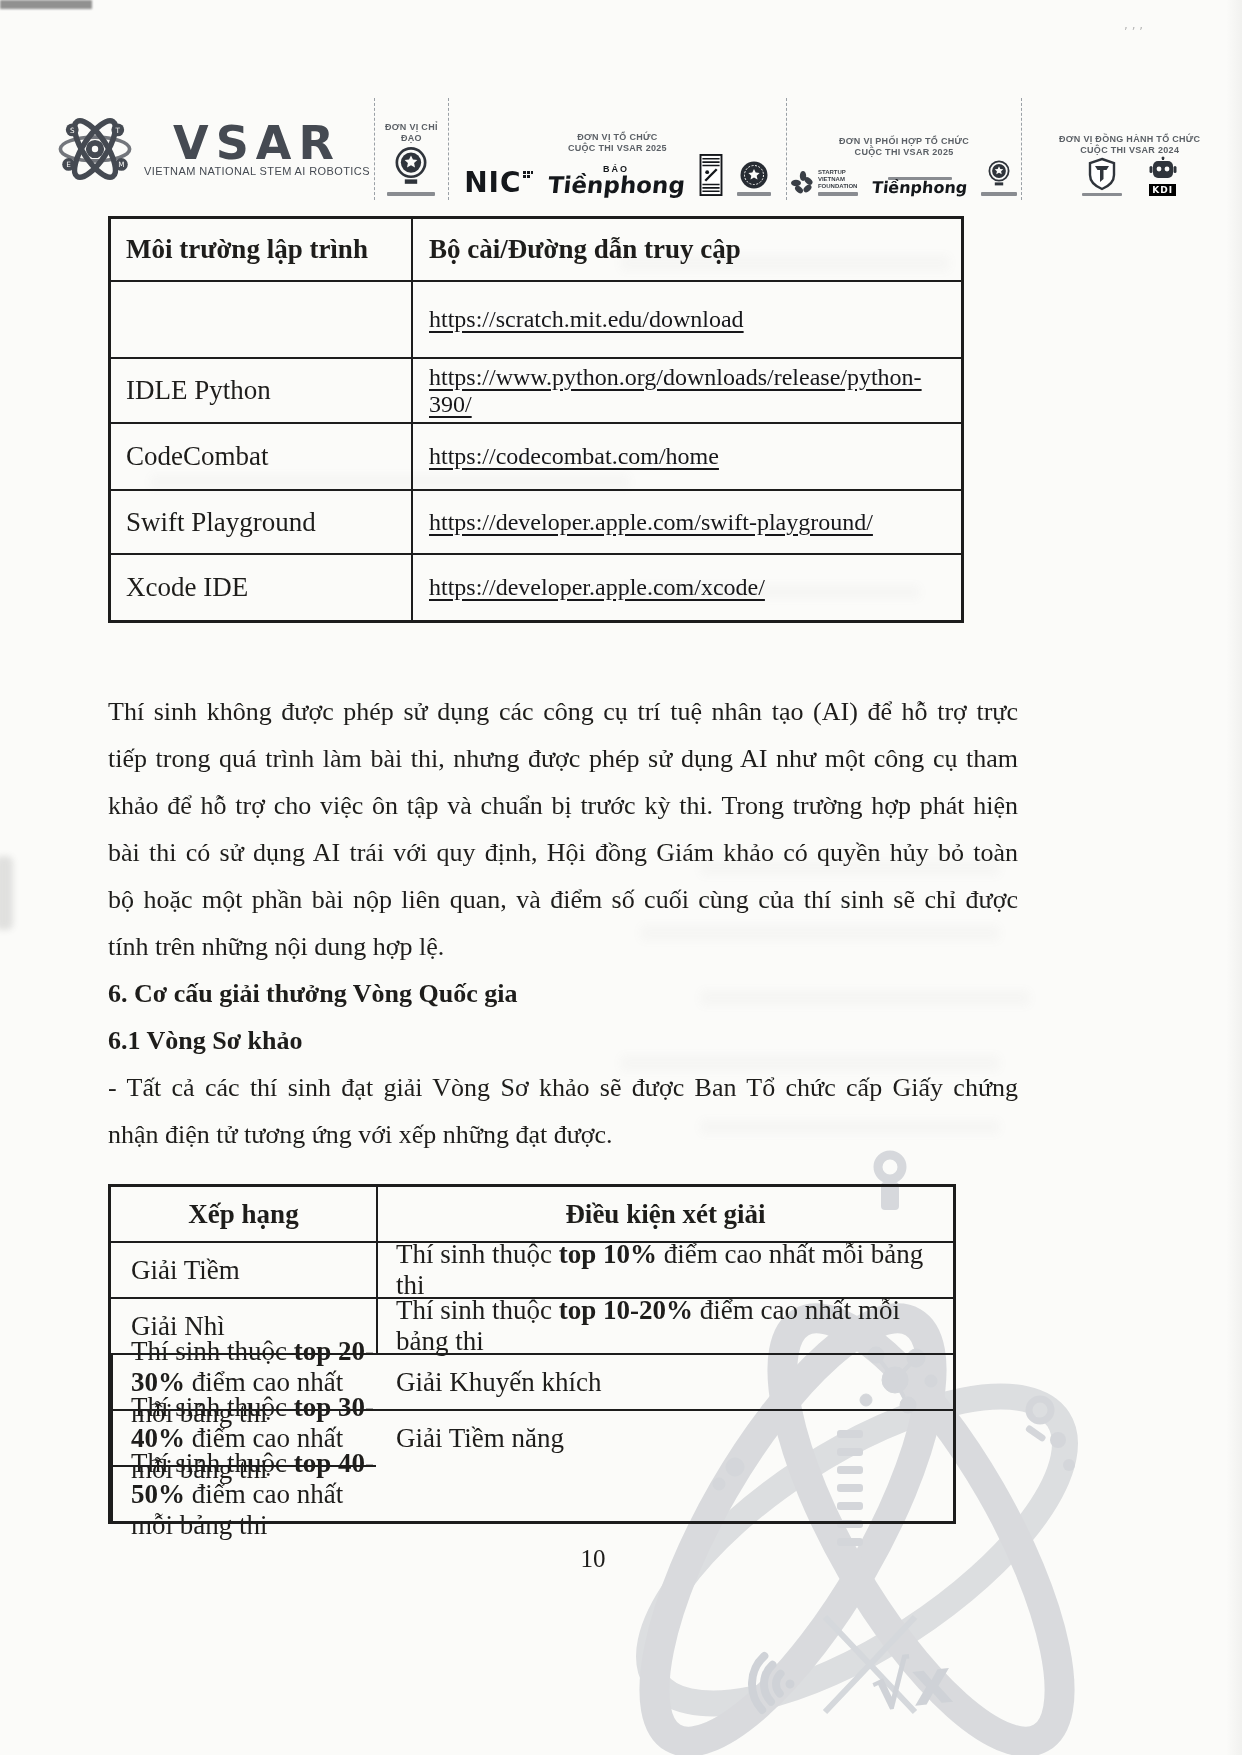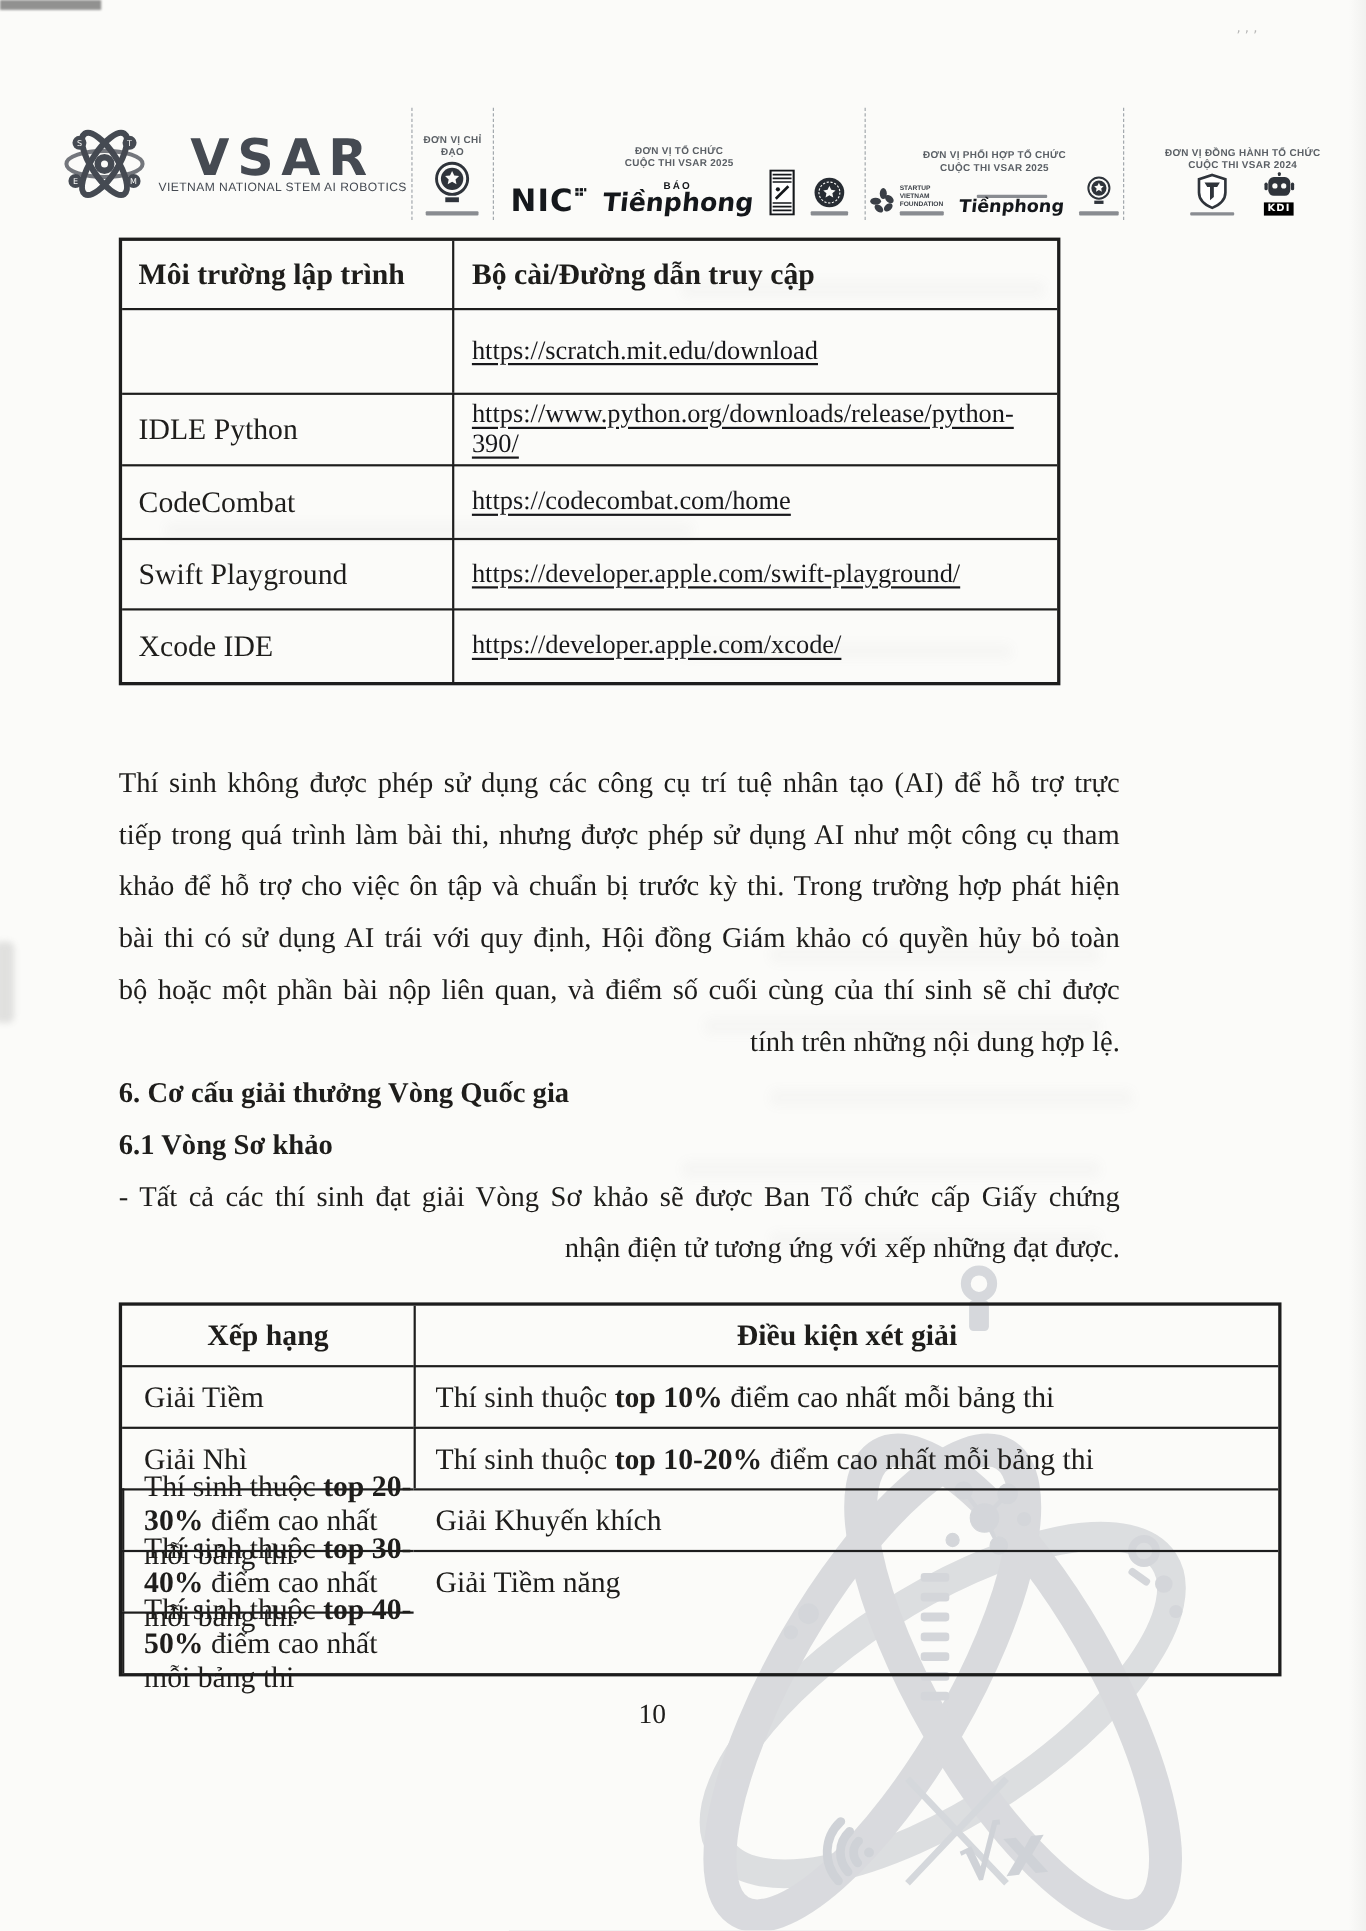--- a/index.html
+++ b/index.html
@@ -47,33 +47,33 @@
   .cell { display:flex; align-items:center; border-color:#1d1d1d; }
   .t1 { left:108px; top:216px; width:856px; grid-template-columns:300px 1fr;
         grid-template-rows:61px 77px 65px 67px 64px 67px; }
   .t1 .cell { padding-left:15px; }
   .t1 .c2 { border-left:2px solid #1d1d1d; padding-left:16px; }
   .t1 .rb { border-top:2px solid #1d1d1d; }
   .t1-head { font-size:27px; font-weight:bold; }
   .env-name { font-size:27px; }
   .link { font-size:24px; color:#17171a; text-decoration:underline; text-underline-offset:4px; text-decoration-thickness:1.5px; }
 
-  .t2 { left:108px; top:1184px; width:1057px; grid-template-columns:265px 1fr;
+  .t2 { left:108px; top:1184px; width:848px; grid-template-columns:265px 1fr;
         grid-template-rows:54px 56px 56px 56px 56px 56px; }
   .t2 .c2 { border-left:2px solid #1d1d1d; }
   .t2 .rb { border-top:2px solid #1d1d1d; }
   .t2 .hc { justify-content:center; font-size:27px; font-weight:bold; }
   .t2 .rank { padding-left:20px; font-size:27px; }
   .t2 .cond { padding-left:18px; font-size:27px; }
   .t2 .cond b { font-weight:bold; }
 
   
   .bodytext { position:absolute; left:108px; top:688px; width:910px; font-size:26px; line-height:47px; z-index:2; }
   .line { text-align:justify; text-align-last:justify; }
-  .line-left { text-align:right; }
+  .line-left { text-align:left; }
   .hline { font-weight:bold; text-align:left; }
 
   .page-number { position:absolute; left:545px; top:1545px; width:96px; text-align:center; font-size:25px; z-index:2; }
 </style>
 </head>
 <body>
 
 <div class="page">
 
   <svg class="watermark" viewBox="0 0 560 645" xmlns="http://www.w3.org/2000/svg">

